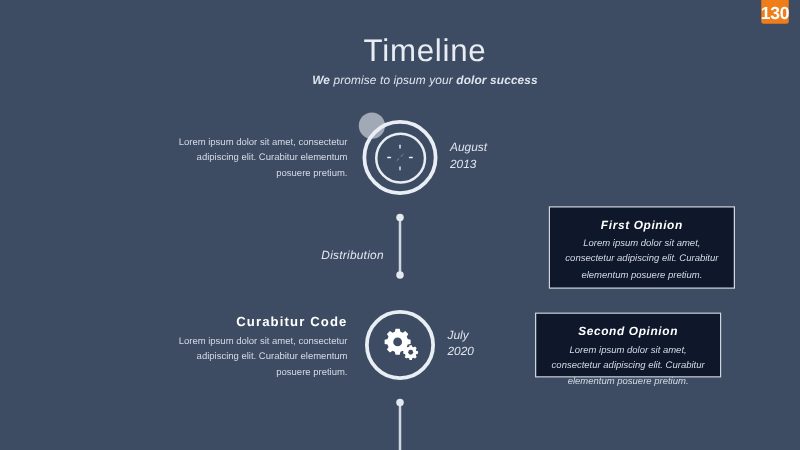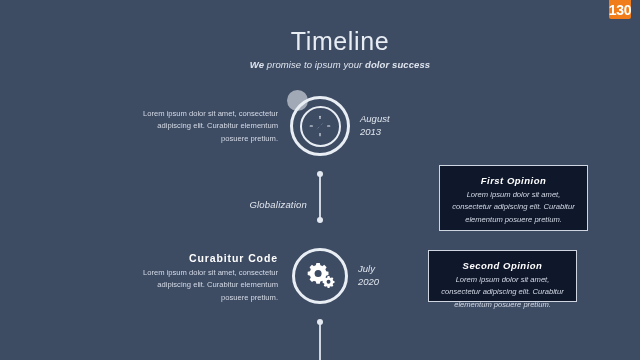--- a/index.html
+++ b/index.html
@@ -247,21 +247,21 @@
 
   <div id="date-2" class="date">
     <div>July</div>
     <div>2020</div>
   </div>
 
   <div id="block-1" class="left-block">
     <div class="block-body">Lorem ipsum dolor sit amet, consectetur adipiscing elit. Curabitur elementum posuere pretium.</div>
   </div>
 
-  <div id="mid-label">Globalization</div>
+  <div id="mid-label">Distribution</div>
 
   <div id="block-2" class="left-block">
     <div class="block-title spaced">Curabitur  Code</div>
     <div class="block-body">Lorem ipsum dolor sit amet, consectetur adipiscing elit. Curabitur elementum posuere pretium.</div>
   </div>
 
   <div id="opinion-1" class="opinion-box">
     <div class="opinion-title">First  Opinion</div>
     <div class="opinion-body">Lorem ipsum dolor sit amet, consectetur adipiscing elit. Curabitur elementum posuere pretium.</div>
   </div>

